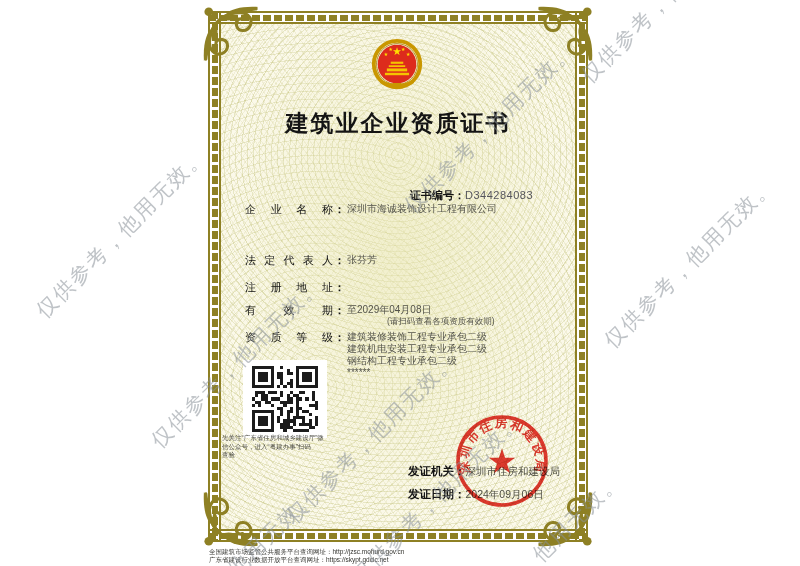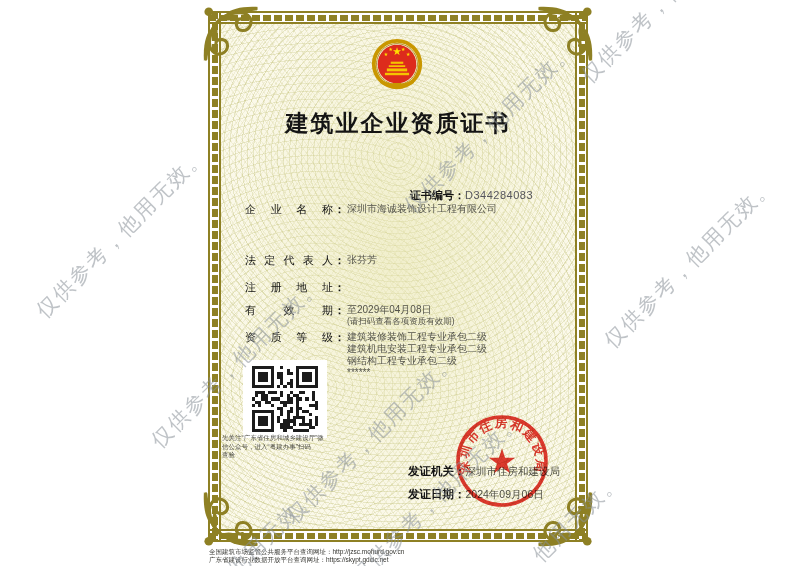--- a/index.html
+++ b/index.html
@@ -35,21 +35,21 @@
   .certno{left:208px;top:152px;font-size:11px;white-space:nowrap;margin-top:31px;}
   .certno .lab{font-weight:bold;color:#141414;}
   .certno .val{color:#55555c;letter-spacing:0.5px;}
 
   .frow{position:absolute;left:43px;z-index:4;white-space:nowrap;font-size:11px;}
   .flabel{display:inline-block;width:88px;text-align:justify;text-align-last:justify;
           font-weight:normal;color:#141414;vertical-align:top;}
   .fcolon{font-weight:bold;color:#141414;margin:0 2px 0 1px;vertical-align:top;}
   .fvals{display:inline-block;vertical-align:top;padding-top:1px;}
   .fvalue{font-size:10px;color:#53534a;display:block;line-height:12px;}
-  .fnote{font-size:8.5px;color:#53534a;display:block;line-height:11px;}
+  .fnote{font-size:8.5px;color:#53534a;display:block;line-height:11px;margin-left:40px;}
 
   .qrbox{left:41px;top:355px;width:84px;height:78px;background:#fff;}
   .qrbox svg{position:absolute;left:9px;top:6px;width:66px;height:66px;}
   .qrcaption{left:20px;top:429px;width:112px;font-size:6.5px;line-height:8.5px;color:#4a4a42;}
   .qrcaption div{white-space:nowrap;}
 
   .irow{position:absolute;left:206px;z-index:4;white-space:nowrap;}
   .irow .lab{font-weight:bold;font-size:11.5px;color:#141414;}
   .irow .val{font-size:10.5px;color:#4f4f44;}
 

